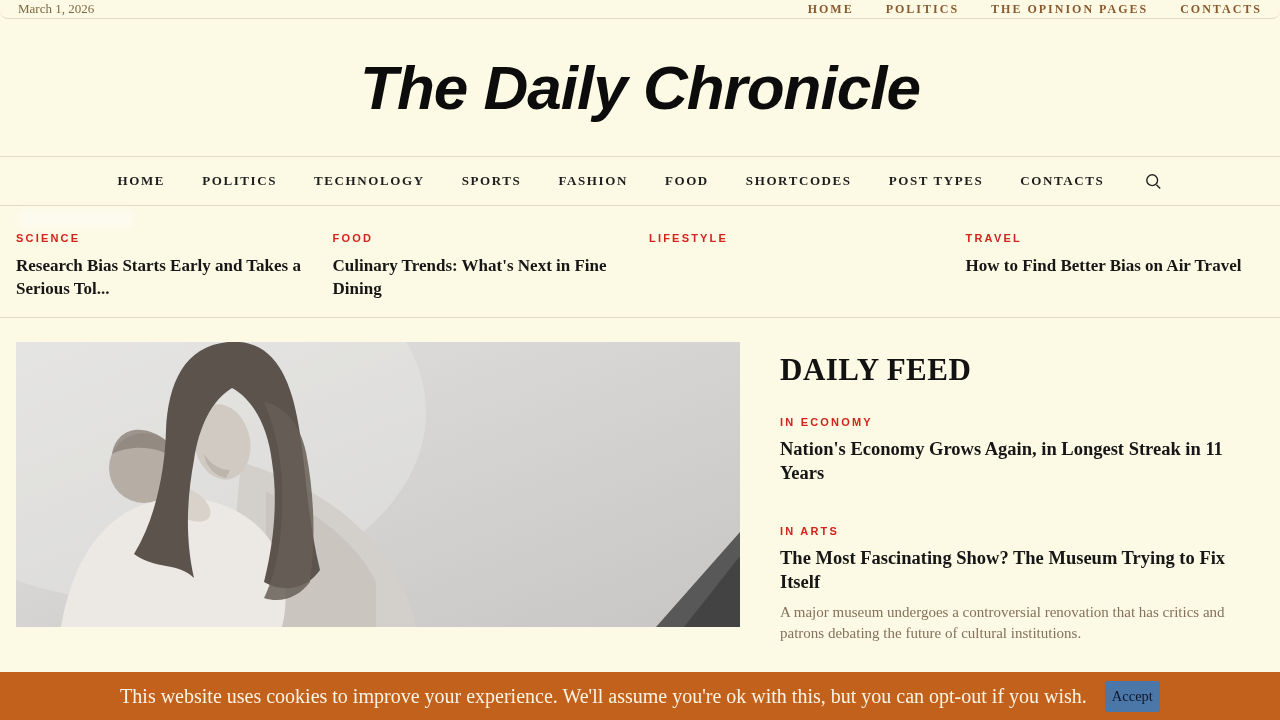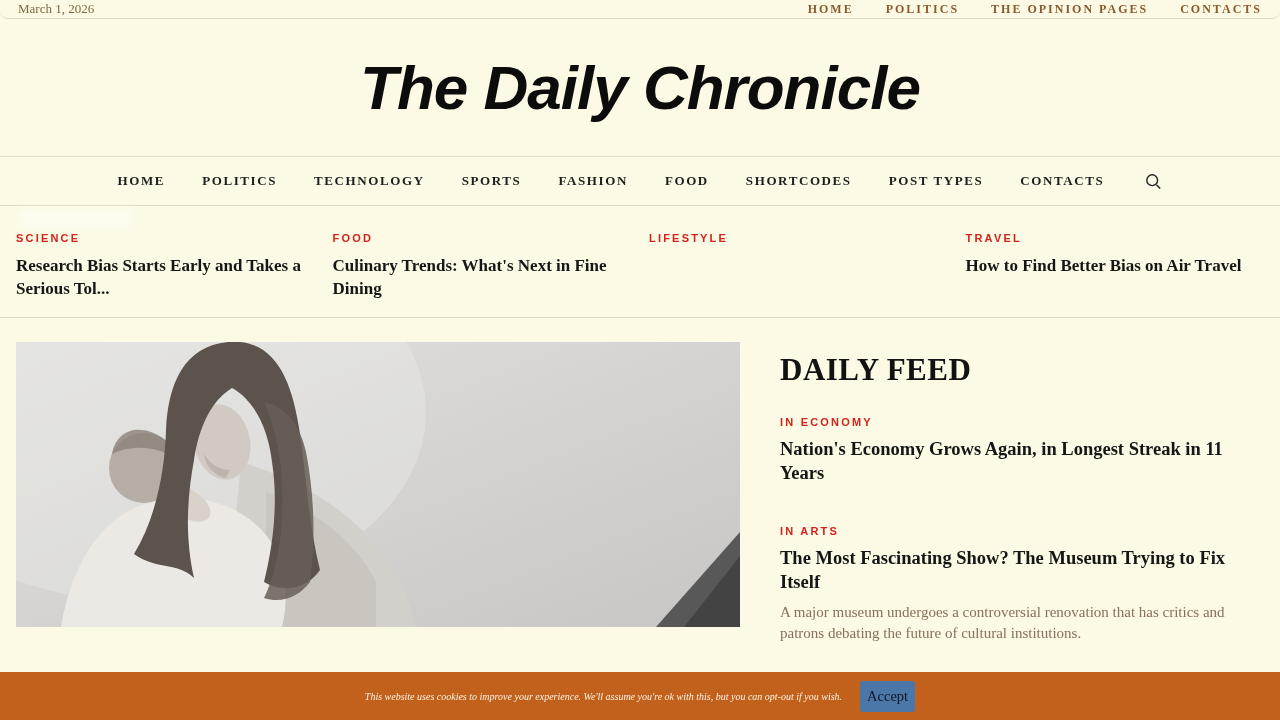--- a/index.html
+++ b/index.html
@@ -48,21 +48,21 @@
   .feed-item{margin-bottom:36px;}
   .feed-category{display:inline-block;font-family:"Liberation Sans",sans-serif;font-size:11px;
     font-weight:700;letter-spacing:2.2px;color:var(--accent);margin-bottom:9px;}
   .feed-title{display:block;font-size:18.5px;line-height:1.3;font-weight:700;color:var(--ink);
     margin-bottom:8px;}
   .feed-excerpt{font-size:15px;line-height:1.42;color:var(--body-brown);max-width:470px;}
 
   
   .cookie{position:fixed;left:0;right:0;bottom:0;height:48px;background:var(--banner-orange);
     display:flex;align-items:center;justify-content:center;gap:18px;z-index:20;}
-  .cookie-msg{font-size:10px;color:var(--banner-text);font-style:italic;}
+  .cookie-msg{font-size:20px;color:var(--banner-text);}
   .accept-btn{background:var(--accept-blue);color:#0f172a;border:none;border-radius:3px;
     font-family:"Liberation Serif",serif;font-size:14.5px;font-weight:400;
     padding:7px 7px;cursor:pointer;}
 </style>
 </head>
 <body>
 
 <div class="topbar">
   <span class="topbar-date">March 1, 2026</span>
   <nav class="topbar-nav">

